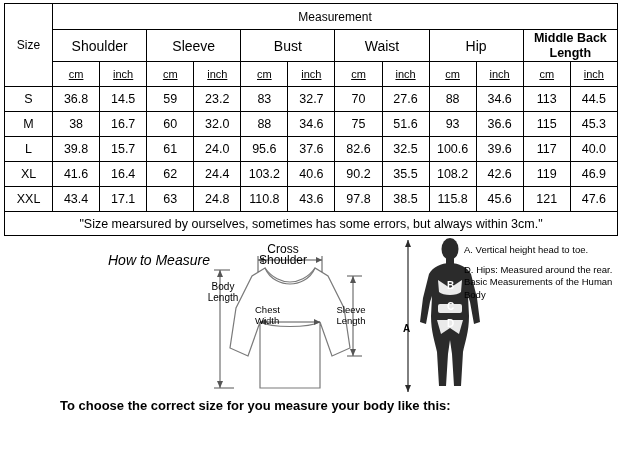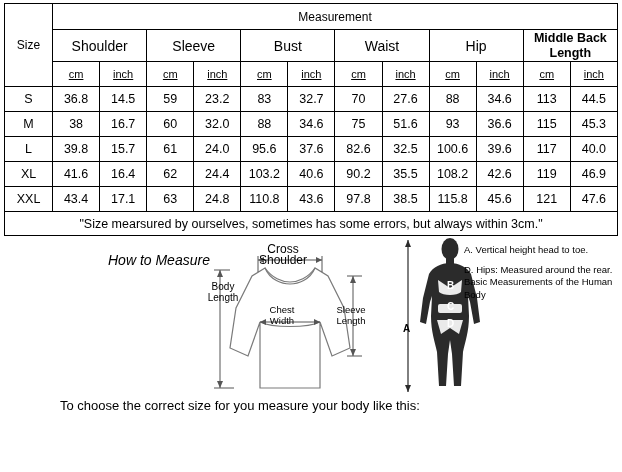--- a/index.html
+++ b/index.html
@@ -99,38 +99,39 @@
     font-size: 10px;
     text-align: center;
     line-height: 11px;
     width: 40px;
   }
   .chest-width {
     position: absolute;
     left: 255px;
     top: 68px;
     font-size: 9.5px;
-    text-align: center;
+    text-align: left;
     line-height: 11px;
     width: 54px;
   }
   .sleeve-length {
     position: absolute;
     left: 330px;
     top: 68px;
     font-size: 9.5px;
     text-align: center;
     line-height: 11px;
     width: 42px;
   }
   .choose-size {
     position: absolute;
     left: 60px;
     top: 162px;
     font-size: 13px;
+    font-weight: bold;
   }
   .legend {
     position: absolute;
     left: 464px;
     top: 8px;
     width: 152px;
     font-size: 9.5px;
     line-height: 12.5px;
   }
   .legend p {

